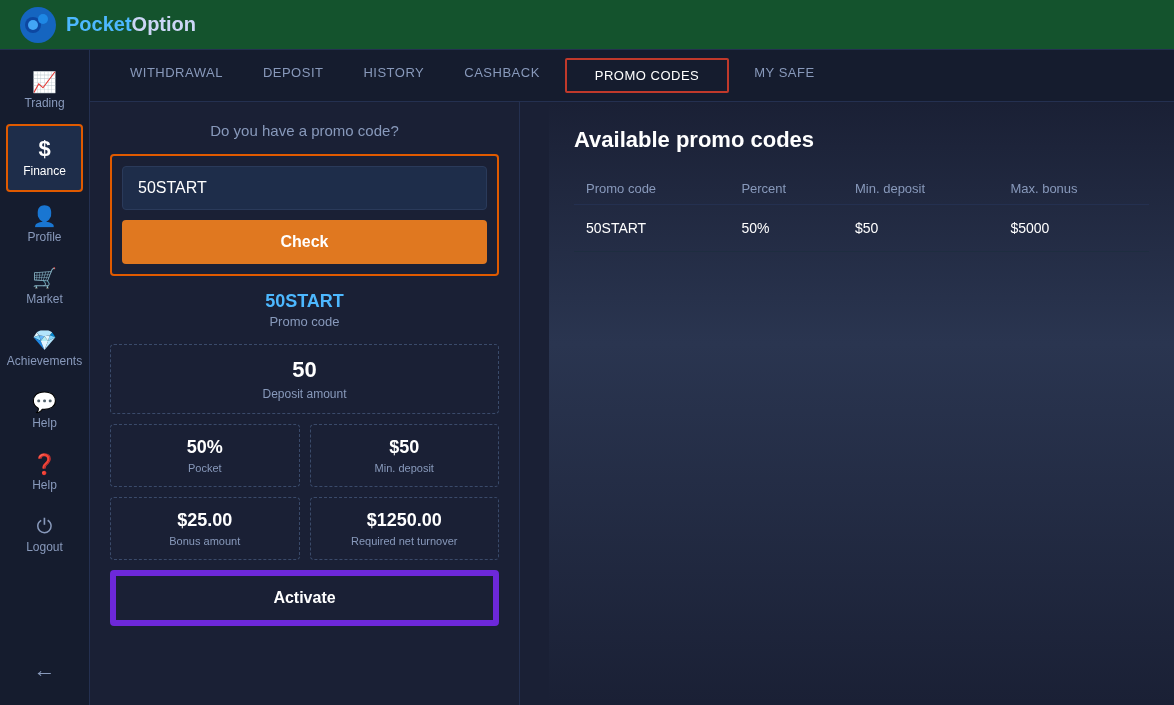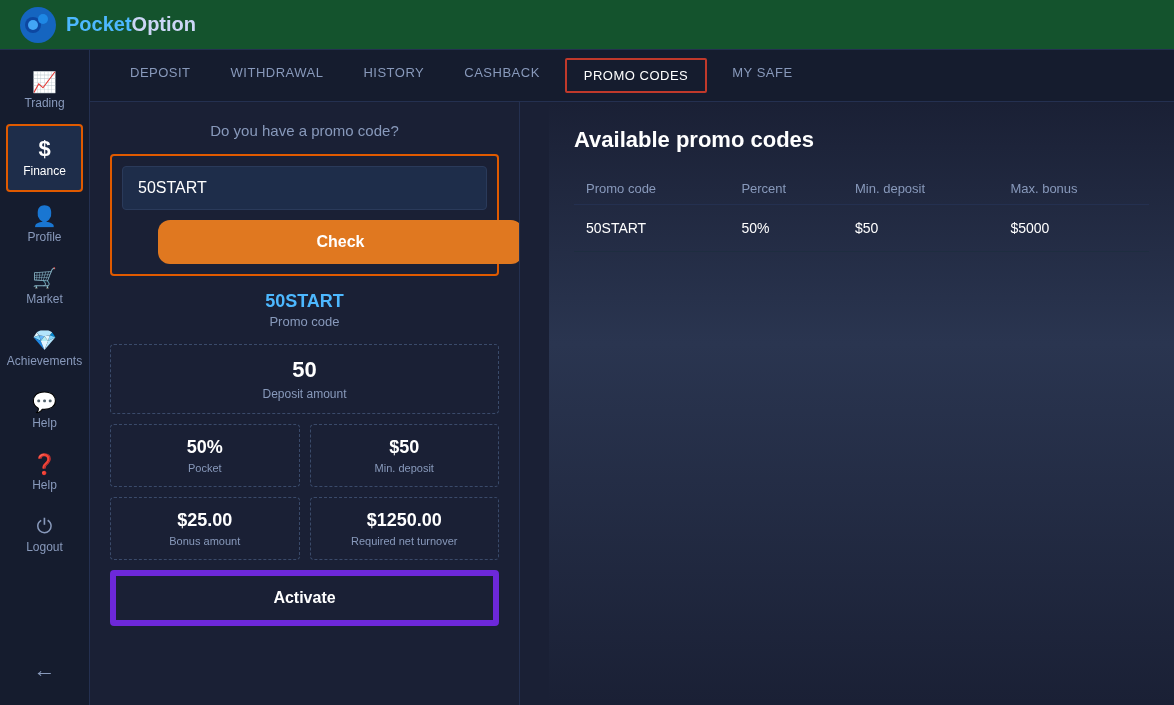--- a/index.html
+++ b/index.html
@@ -116,21 +116,21 @@
       text-transform: uppercase;
       letter-spacing: 0.5px;
       border-bottom: 2px solid transparent;
       white-space: nowrap;
     }
     .tab-item.active {
       color: #fff;
       border: 2px solid #c0392b;
       border-radius: 2px;
       margin: 8px 5px;
-      padding: 8px 17px;
+      padding: 8px 28px;
     }
 
     
     .page-content {
       display: flex;
       flex: 1;
       overflow: hidden;
       gap: 29px;
     }
 
@@ -165,25 +165,24 @@
       outline: none;
       margin-bottom: 10px;
     }
     .check-btn {
       width: 100%;
       background: #e07820;
       color: #fff;
       border: none;
       padding: 13px;
       font-size: 16px;
-      border-radius: 12px;
+      border-radius: 4px;
       cursor: pointer;
       font-weight: 600;
       transition: background 0.2s;
-      margin-left: 36px;
     }
 
     .promo-code-display {
       text-align: center;
       margin: 15px 0;
     }
     .promo-code-name {
       color: #4db8ff;
       font-size: 18px;
       font-weight: 700;
@@ -351,22 +350,22 @@
     <div class="sidebar-item">
       <span class="icon">⏻</span>
       <span>Logout</span>
     </div>
     <div class="sidebar-back">←</div>
   </div>
 
   <div class="content">
 
     <div class="tab-nav">
+      <div class="tab-item">WITHDRAWAL</div>
       <div class="tab-item">DEPOSIT</div>
-      <div class="tab-item">WITHDRAWAL</div>
       <div class="tab-item">HISTORY</div>
       <div class="tab-item">CASHBACK</div>
       <div class="tab-item active">PROMO CODES</div>
       <div class="tab-item">MY SAFE</div>
     </div>
 
     <div class="page-content">
 
       <div class="promo-panel">
         <div class="promo-title">Do you have a promo code?</div>

